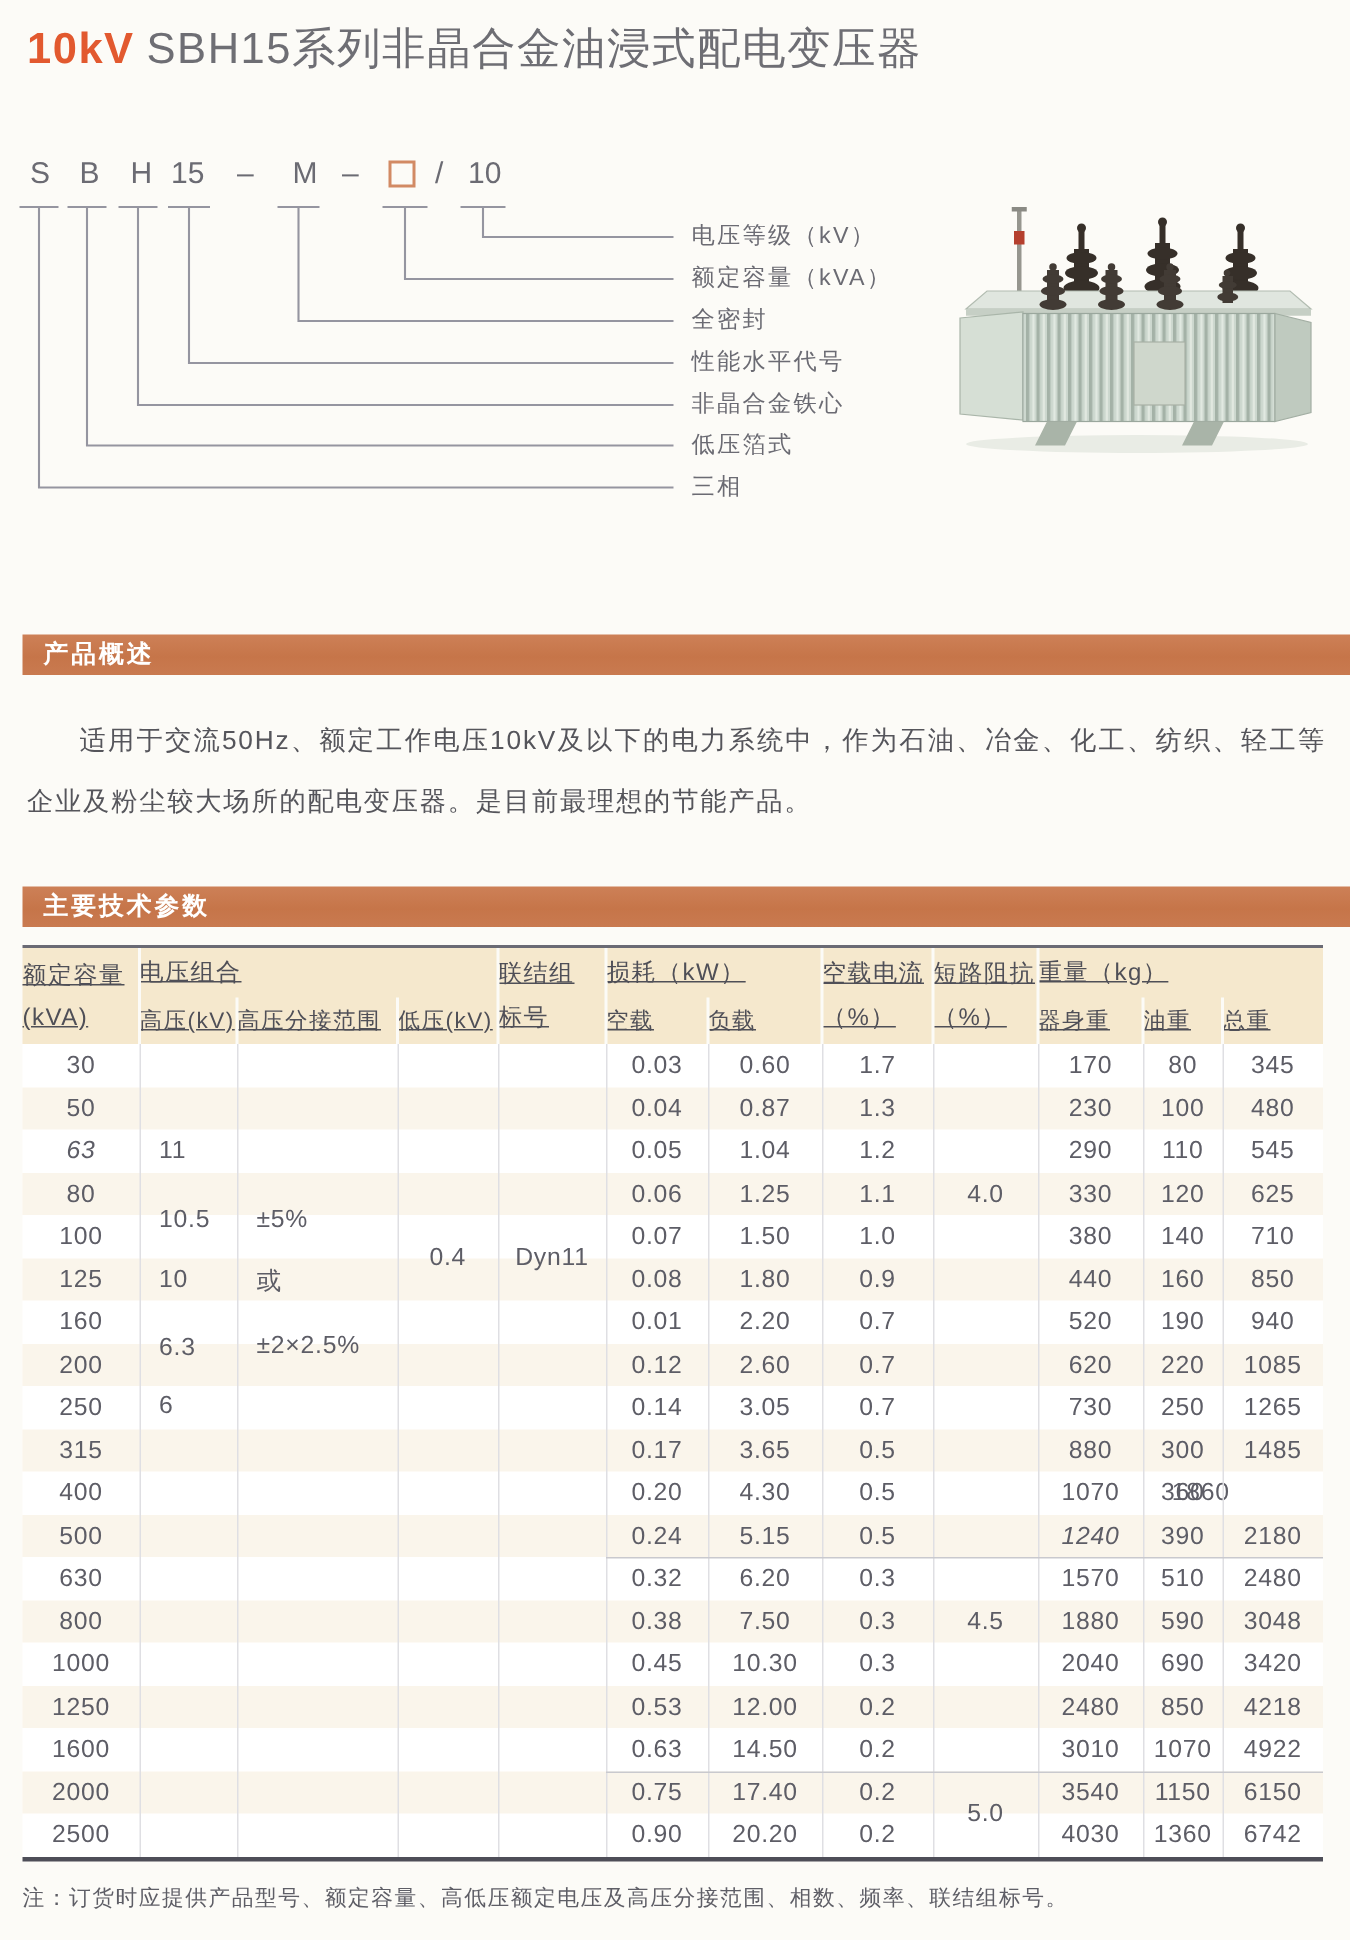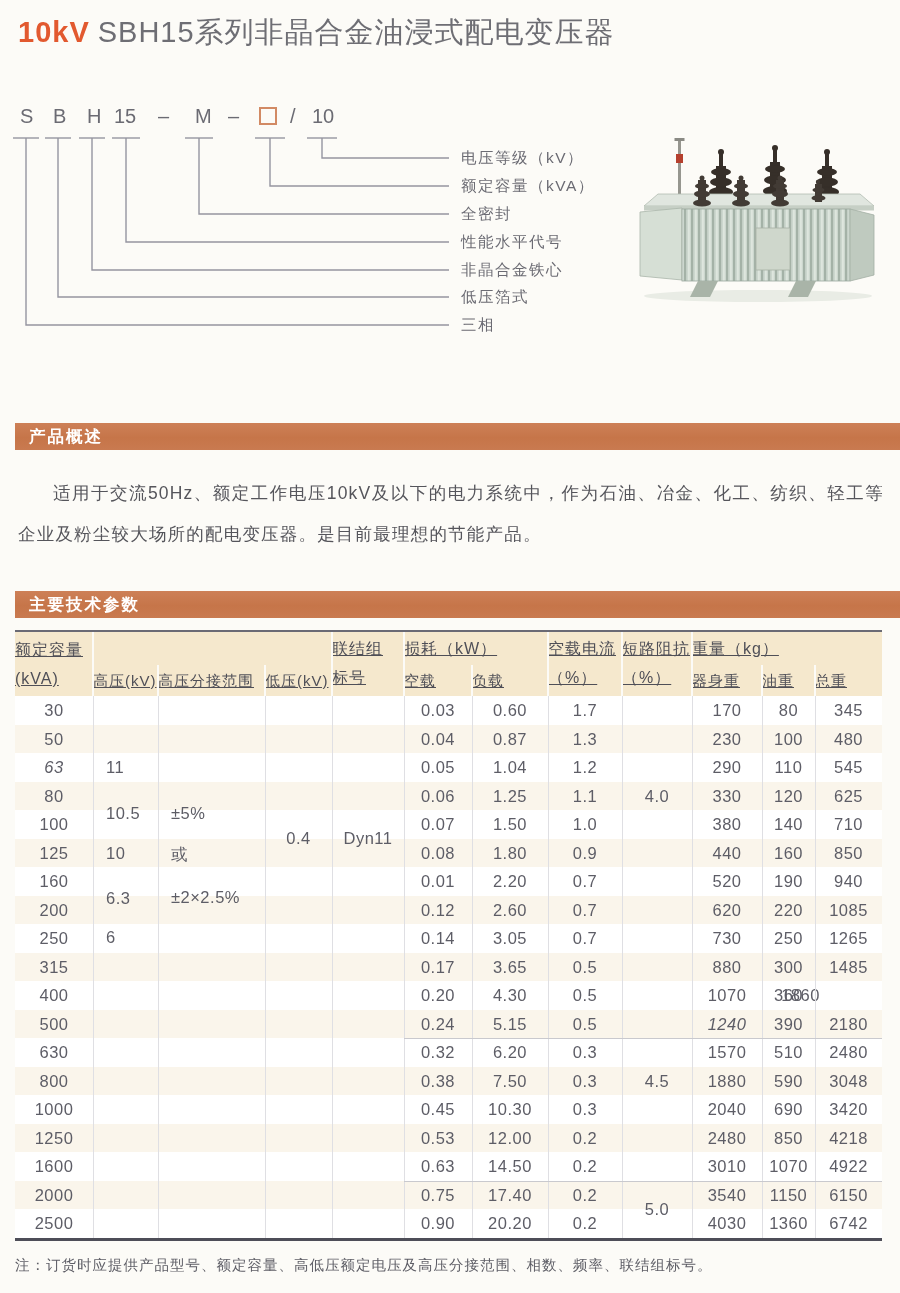--- a/index.html
+++ b/index.html
@@ -197,20 +197,21 @@
 <div class="bar" id="bar-params">
   <span>主要技术参数</span>
 </div>
 
 <div class="ptable">
   <div class="thead">
     <div class="th full" style="left:0;width:78px">
       <div>额定容量</div>
       <div>(kVA)</div>
     </div>
+    <div class="th grp" style="left:78px;width:239px">电压组合</div>
     <div class="th sub" style="left:78px;width:65px">高压(kV)</div>
     <div class="th sub" style="left:143px;width:107px">高压分接范围</div>
     <div class="th sub" style="left:250px;width:67px">低压(kV)</div>
     <div class="th full" style="left:317px;width:72px">
       <div>联结组</div>
       <div>标号</div>
     </div>
     <div class="th grp" style="left:389px;width:144px">损耗（kW）</div>
     <div class="th sub" style="left:389px;width:68px">空载</div>
     <div class="th sub" style="left:457px;width:76px">负载</div>

